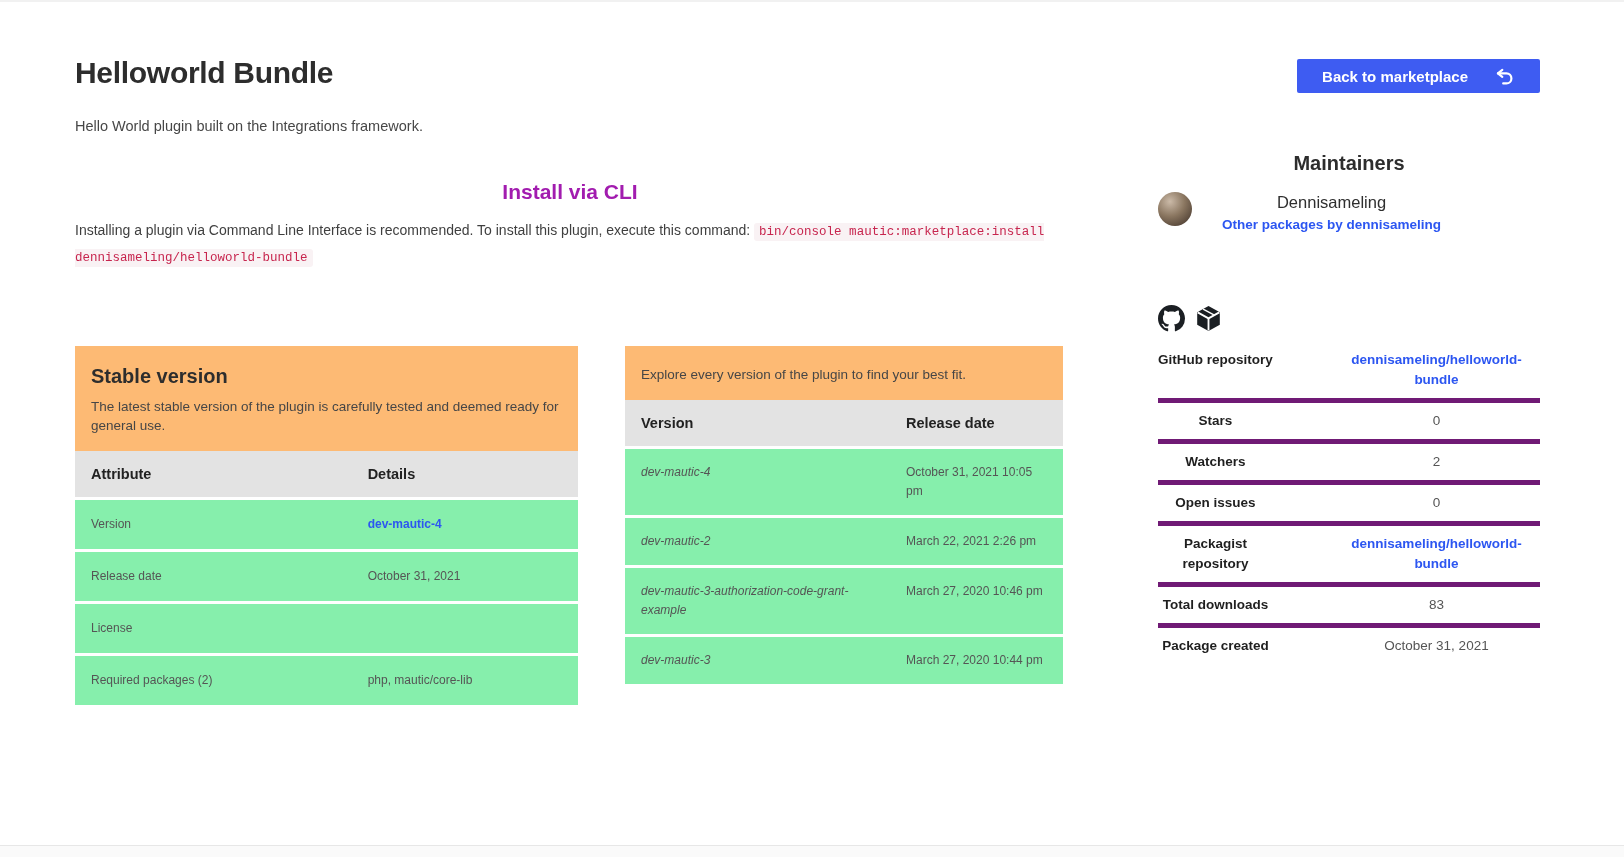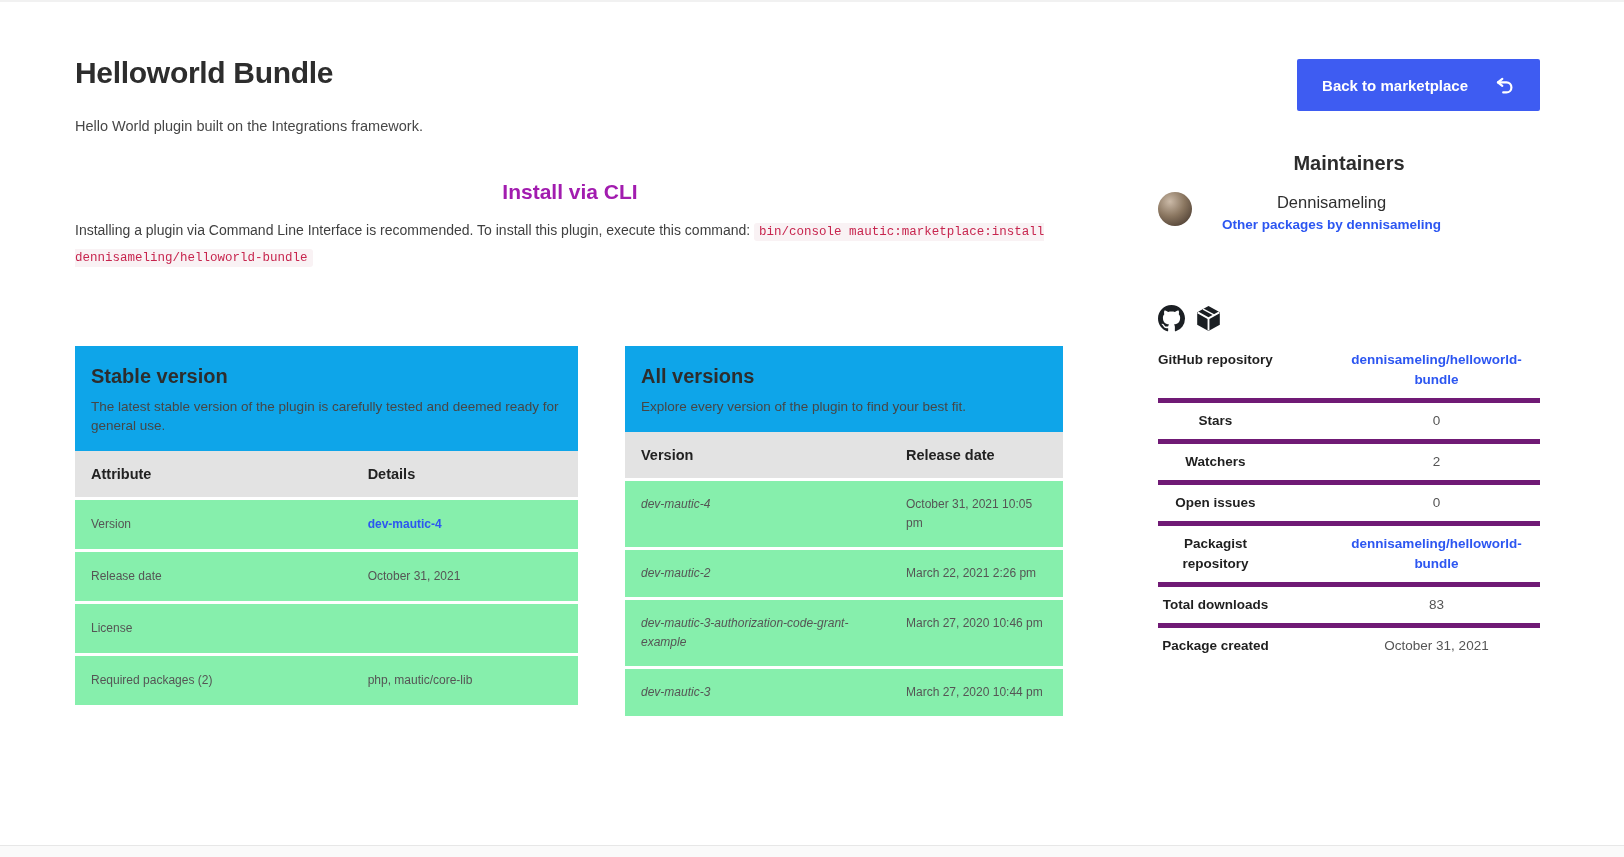--- a/index.html
+++ b/index.html
@@ -14,21 +14,21 @@
     border-top: 2px solid #f1f1f1;
   }
   .page { padding: 0 84px 0 75px; }
 
   
   .header-row { display: flex; justify-content: space-between; align-items: flex-start; padding-top: 54px; }
   h1.page-title { margin: 0; font-size: 30px; font-weight: 700; color: #2d2d2d; letter-spacing: -0.3px; }
   .subtitle { margin: 28px 0 0; font-size: 14.5px; color: #474747; }
   .btn-back {
     background: #3e5cf2; color: #ffffff; border: none; border-radius: 2px;
-    height: 52px; padding: 16px 25px; margin-top: 3px;
+    height: 34px; padding: 16px 25px; margin-top: 3px;
     display: flex; align-items: center; gap: 26px;
     font-family: inherit; font-size: 15px; font-weight: 700; cursor: pointer;
   }
   .btn-back svg { display: block; }
 
   
   .layout { display: flex; margin-top: 18px; }
   main.content { width: 990px; flex: 0 0 990px; }
   aside.sidebar { margin-left: auto; width: 382px; flex: 0 0 382px; text-align: center; }
 
@@ -38,21 +38,21 @@
   .install p { margin: 0; font-size: 14px; line-height: 24px; color: #3f3f3f; max-width: 990px; }
   .install code {
     font-family: "Liberation Mono", "DejaVu Sans Mono", monospace;
     font-size: 12.5px; color: #c7254e; background: #f9f2f4;
     padding: 2px 5px; border-radius: 3px;
   }
 
   
   .cards { display: flex; margin-top: 76px; gap: 47px; align-items: flex-start; }
   .card { background: transparent; }
-  .card-head { background: #0ea5e9; padding: 19px 16px 16px; }
+  .card-head { background: #fdba74; padding: 19px 16px 16px; }
   .card-head h3 { margin: 0 0 9px; font-size: 20px; font-weight: 700; color: #2d2d2d; }
   .card-head p { margin: 0; font-size: 13.5px; line-height: 19px; color: #464646; }
   .card table { width: 100%; border-collapse: separate; border-spacing: 0 3px; margin-top: -3px; }
   .card thead th {
     background: #e3e3e3; text-align: left; font-size: 14.5px; font-weight: 700;
     color: #222; padding: 15px 16px;
   }
   .card tbody td { background: #86efac; font-size: 12px; color: #555; vertical-align: top; }
   .card-stable { width: 503px; flex: 0 0 503px; }
   .card-stable tbody td { padding: 15px 16px; line-height: 19px; }
@@ -153,21 +153,20 @@
               <tr>
                 <td>Required packages (2)</td>
                 <td>php, mautic/core-lib</td>
               </tr>
             </tbody>
           </table>
         </section>
 
         <section class="card card-versions">
           <div class="card-head">
-            <h3>All versions</h3>
             <p>Explore every version of the plugin to find your best fit.</p>
           </div>
           <table>
             <colgroup>
                 <col class="c1">
                 <col class="c2">
               </colgroup>
             <thead>
               <tr>
                 <th>Version</th>

